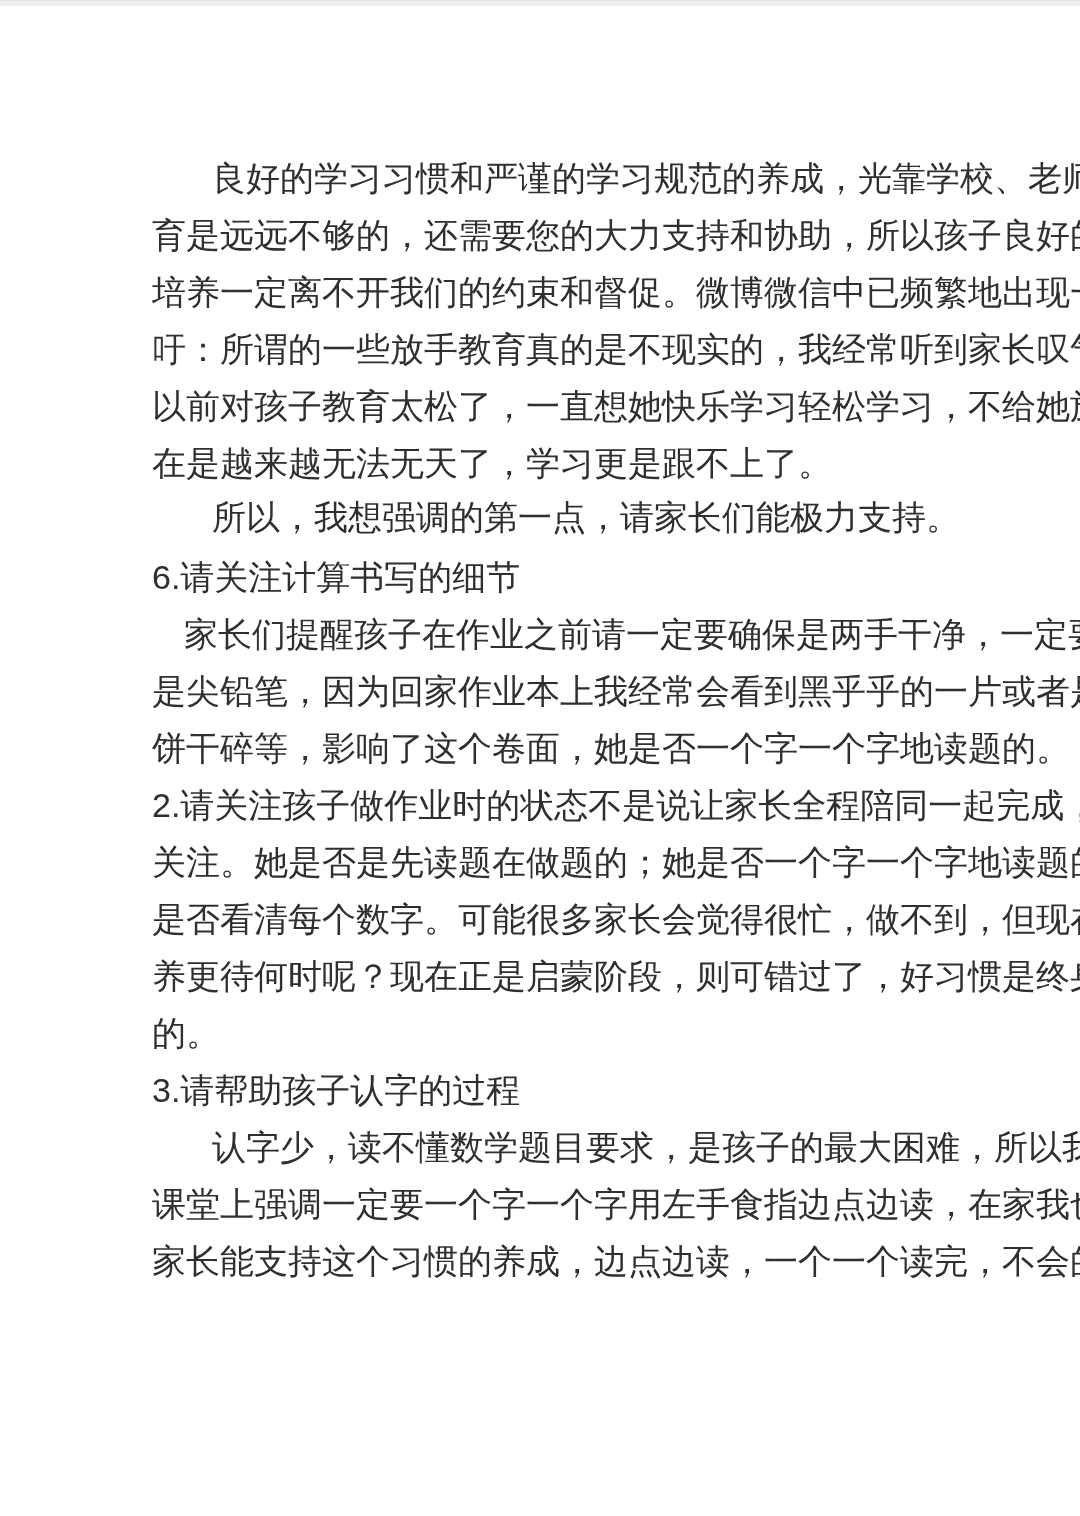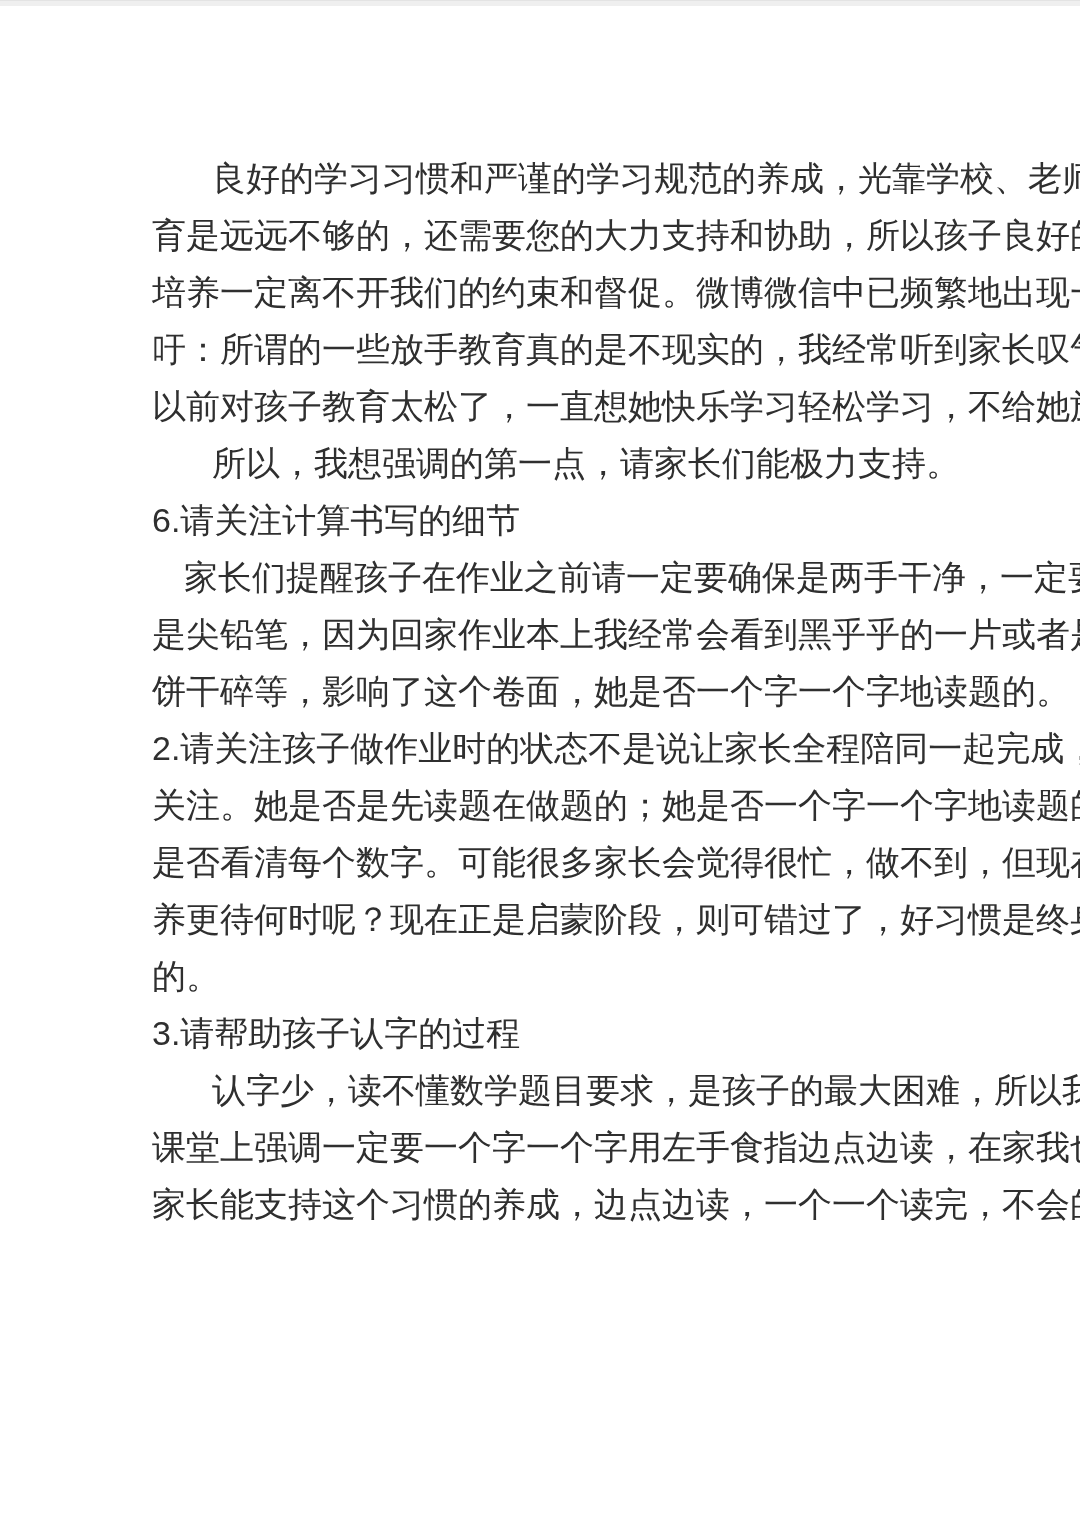--- a/index.html
+++ b/index.html
@@ -43,23 +43,24 @@
 
 <div class="page" style="background: rgb(255, 255, 255);">
   <div class="top-strip" style="background: rgb(239, 239, 239);"></div>
   <div class="doc-body" style="color: rgb(47, 47, 47);">
       <div>
         <div class="doc-line" style="padding-left: 60px;">良好的学习习惯和严谨的学习规范的养成，光靠学校、老师的教</div>
         <div class="doc-line">育是远远不够的，还需要您的大力支持和协助，所以孩子良好的习惯</div>
         <div class="doc-line">培养一定离不开我们的约束和督促。微博微信中已频繁地出现一些呼</div>
         <div class="doc-line">吁：所谓的一些放手教育真的是不现实的，我经常听到家长叹气：说</div>
         <div class="doc-line">以前对孩子教育太松了，一直想她快乐学习轻松学习，不给她施压现</div>
+        <div class="doc-line">在是越来越无法无天了，学习更是跟不上了。</div>
       </div>
       <div>
-        <div class="doc-line" style="padding-left: 60px;">所以，我想强调的第一点，请家长们能极力支持。</div>
+        <div class="doc-line" style="padding-left: 60px; font-family: Liberation Mono, monospace;">所以，我想强调的第一点，请家长们能极力支持。</div>
       </div>
       <div>
         <div class="doc-line">6.请关注计算书写的细节</div>
       </div>
       <div>
         <div class="doc-line" style="padding-left: 32px;">家长们提醒孩子在作业之前请一定要确保是两手干净，一定要确保</div>
         <div class="doc-line">是尖铅笔，因为回家作业本上我经常会看到黑乎乎的一片或者是菜汁</div>
         <div class="doc-line">饼干碎等，影响了这个卷面，她是否一个字一个字地读题的。</div>
       </div>
       <div>

